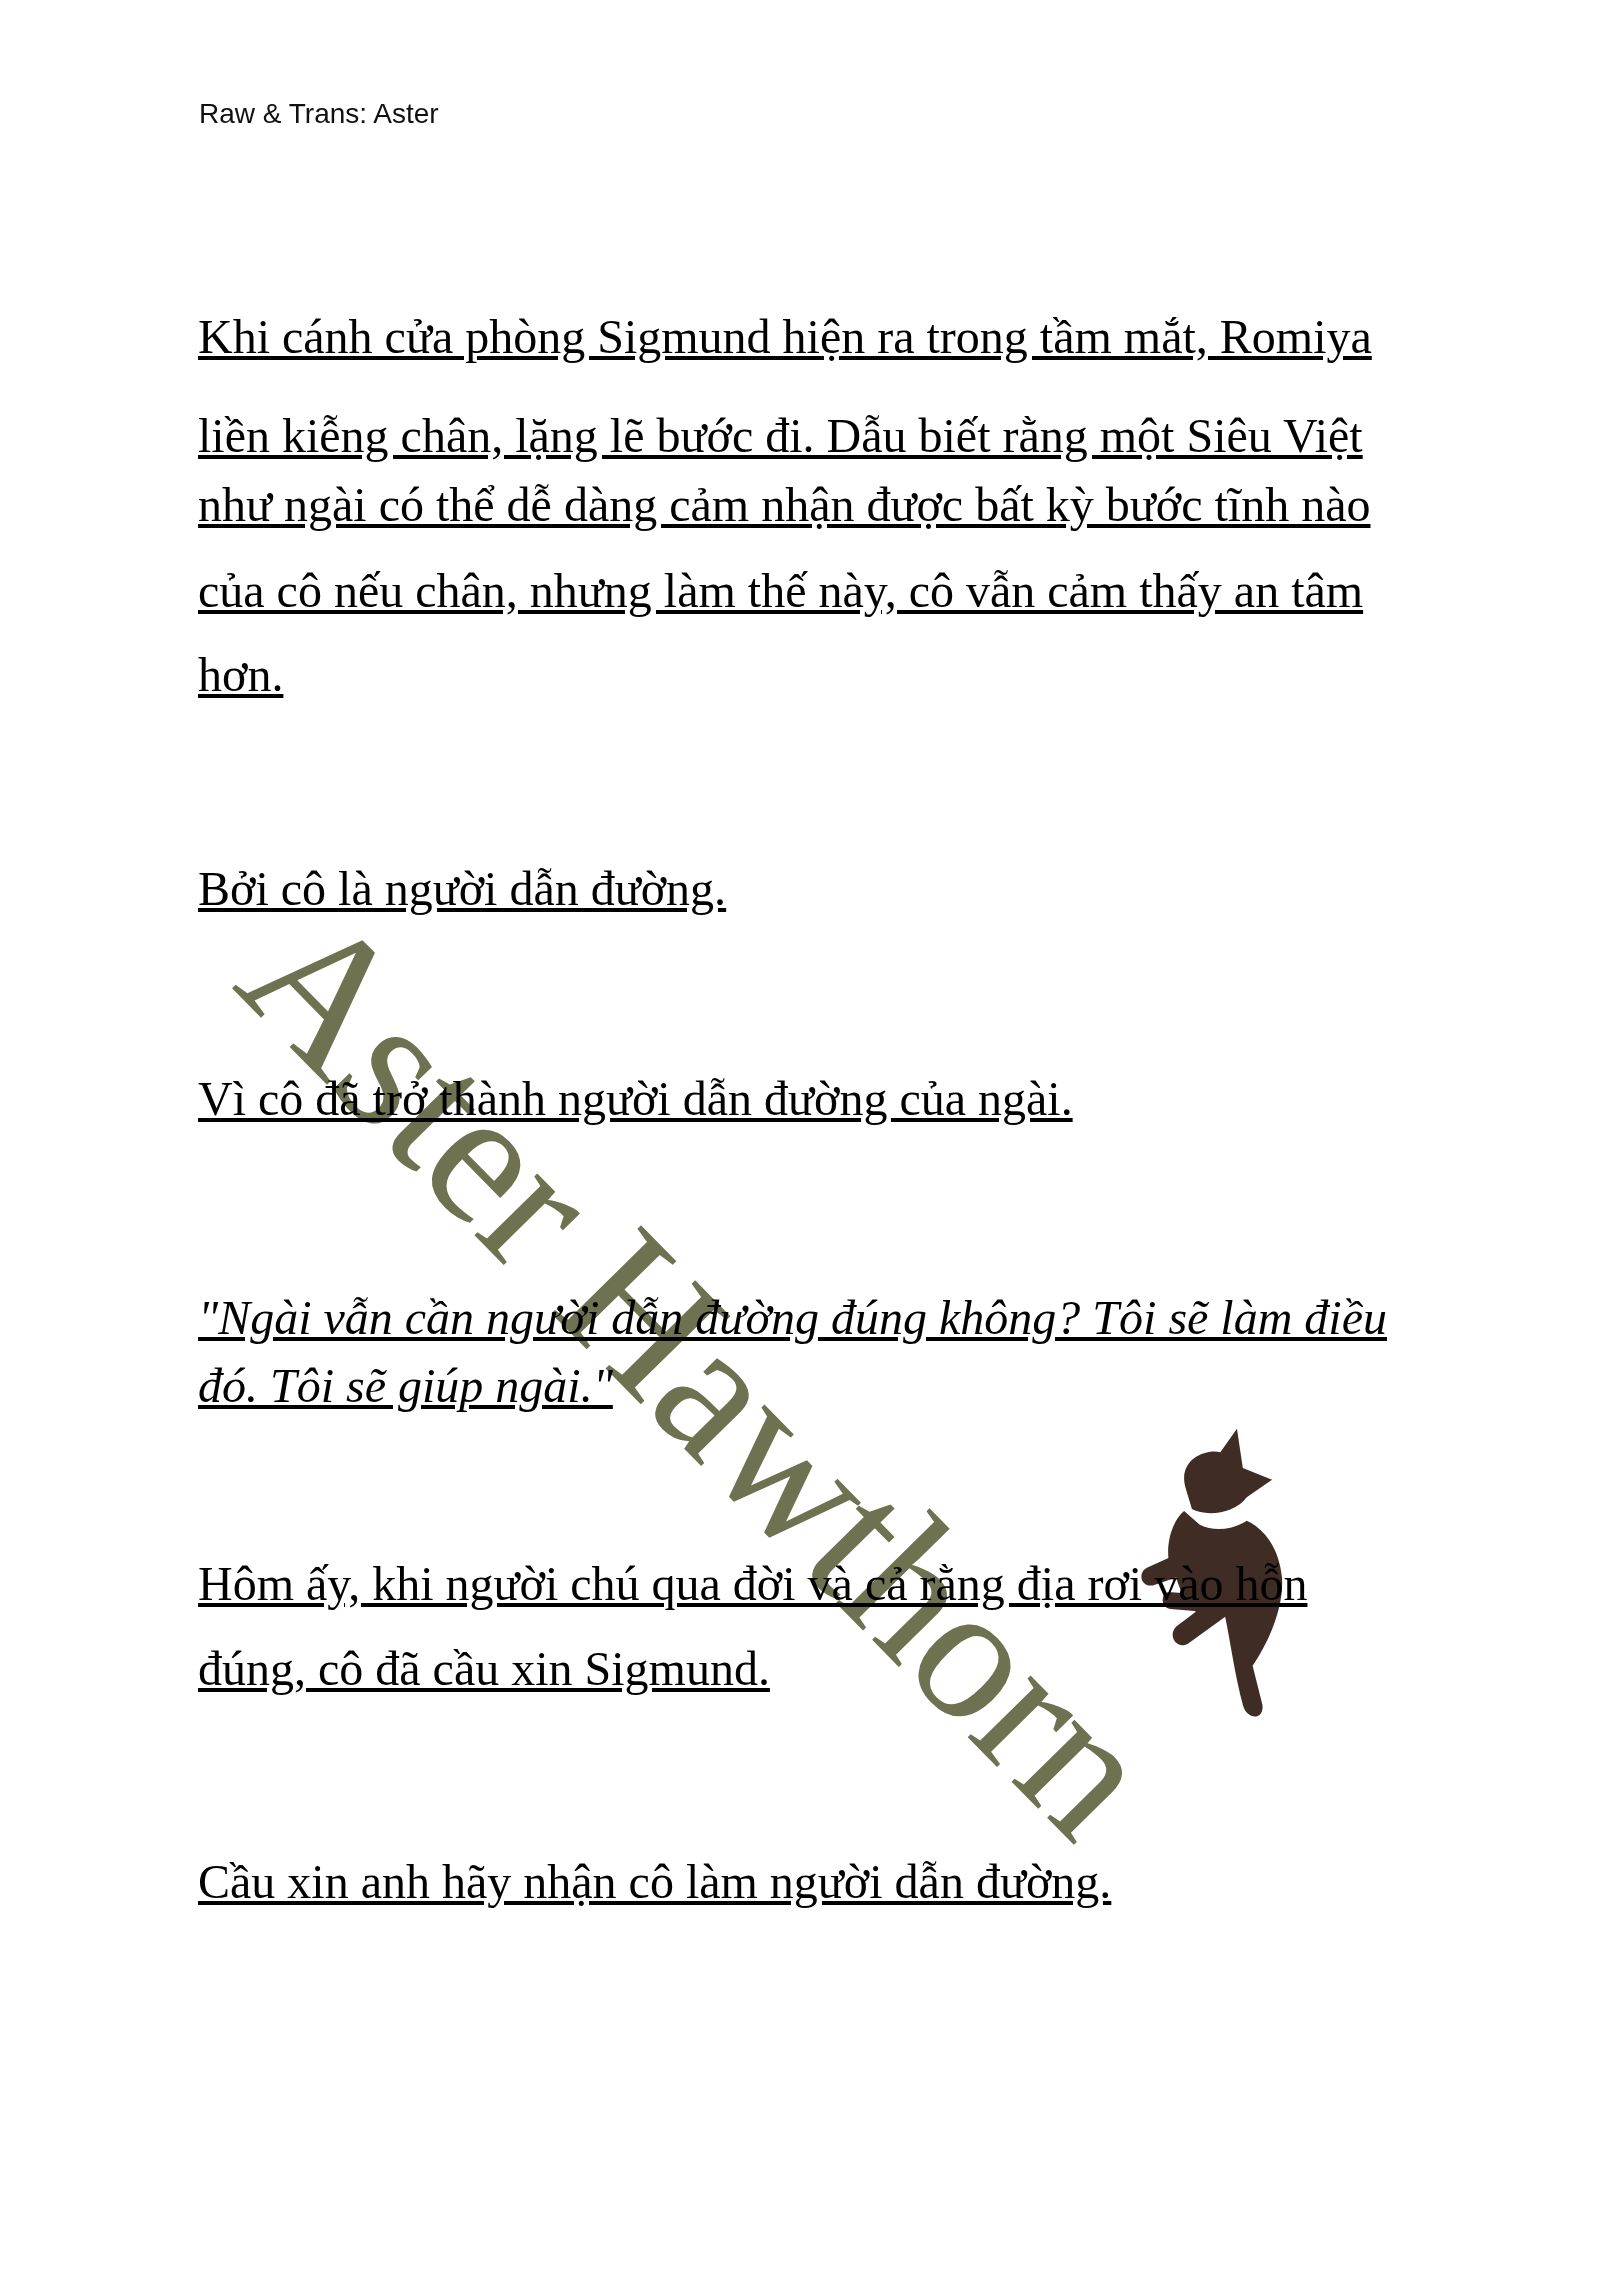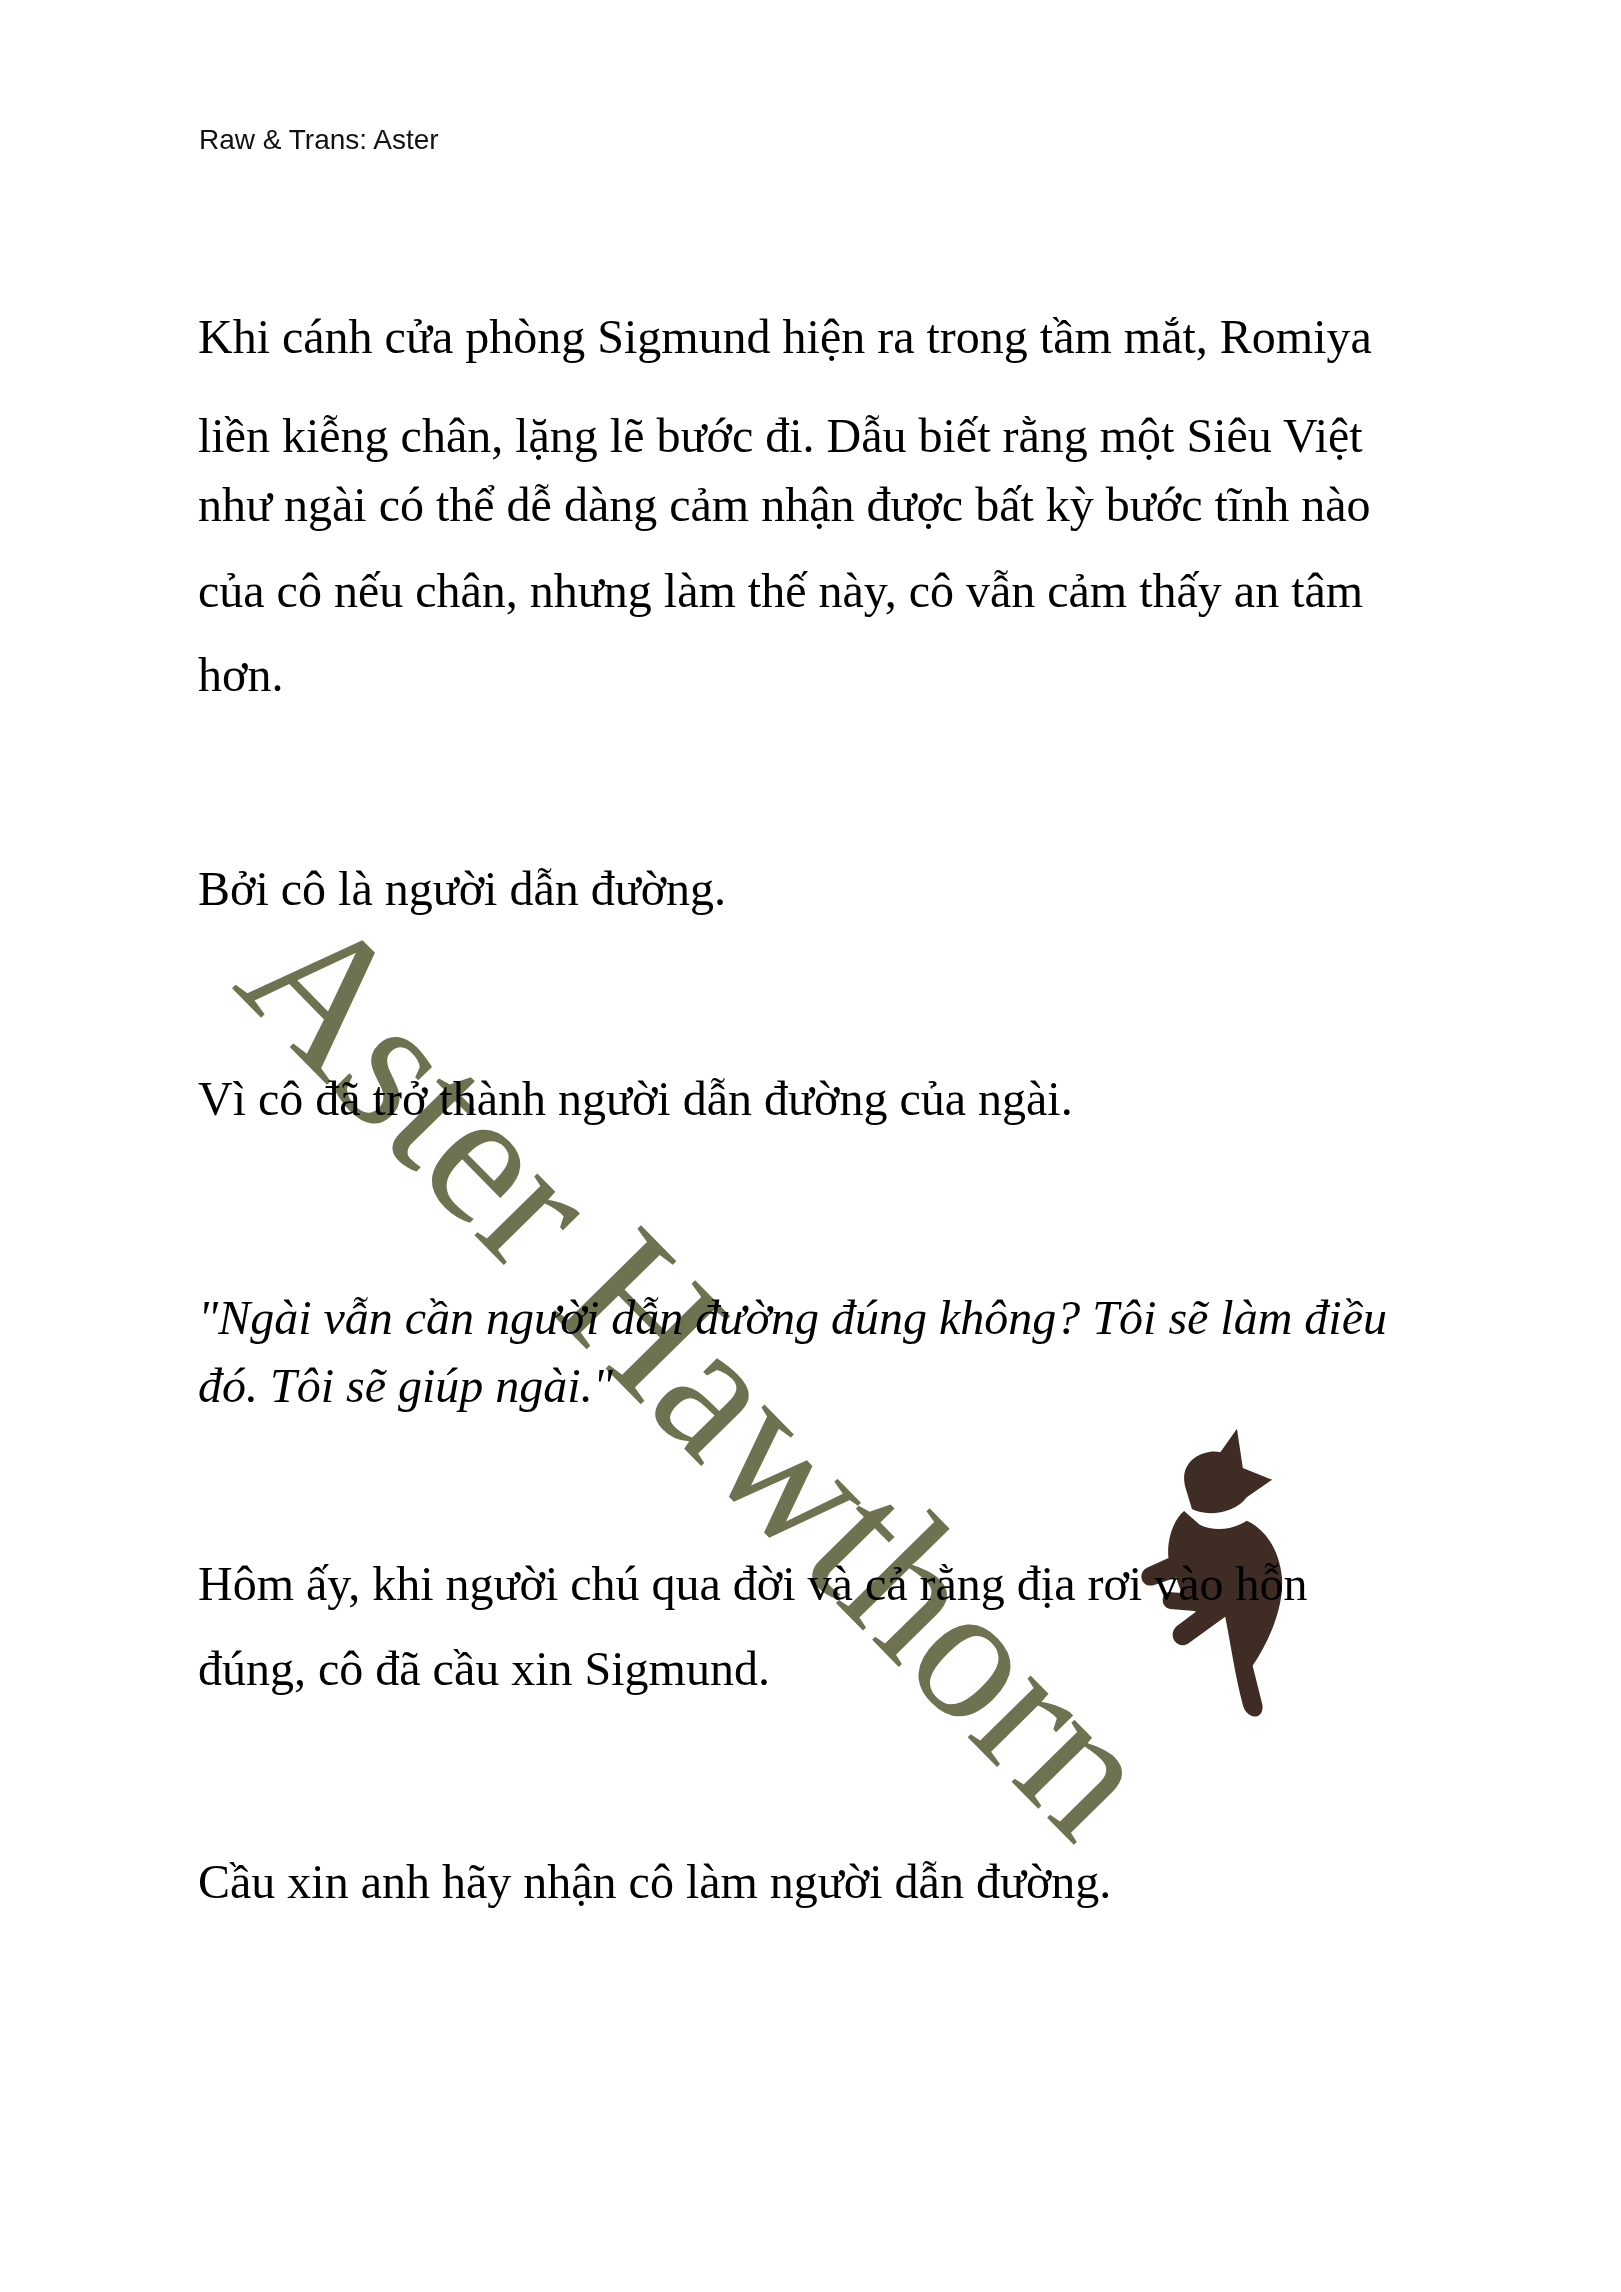--- a/index.html
+++ b/index.html
@@ -14,21 +14,20 @@
     overflow: hidden;
   }
   .page-header {
     position: absolute;
     left: 199px;
     top: 98px;
     font-family: "Liberation Sans", sans-serif;
     font-size: 28px;
     color: #111111;
     white-space: nowrap;
-    margin-top: 26px;
   }
   .watermark {
     position: absolute;
     left: 240px;
     top: 978px;
     transform-origin: 0 0;
     transform: rotate(45.5deg) translateY(-147px);
     font-family: "Liberation Serif", serif;
     font-size: 192px;
     line-height: 1;
@@ -55,20 +54,21 @@
     font-family: "Liberation Serif", serif;
     font-size: 48px;
     color: #000000;
   }
   .line {
     position: absolute;
     left: 0;
     white-space: nowrap;
     line-height: 59px;
     height: 59px;
+    text-decoration: underline;
   }
   .italic {
     font-style: italic;
   }
 </style>
 </head>
 <body>
 
 <div class="page-header">Raw &amp; Trans: Aster</div>
 

